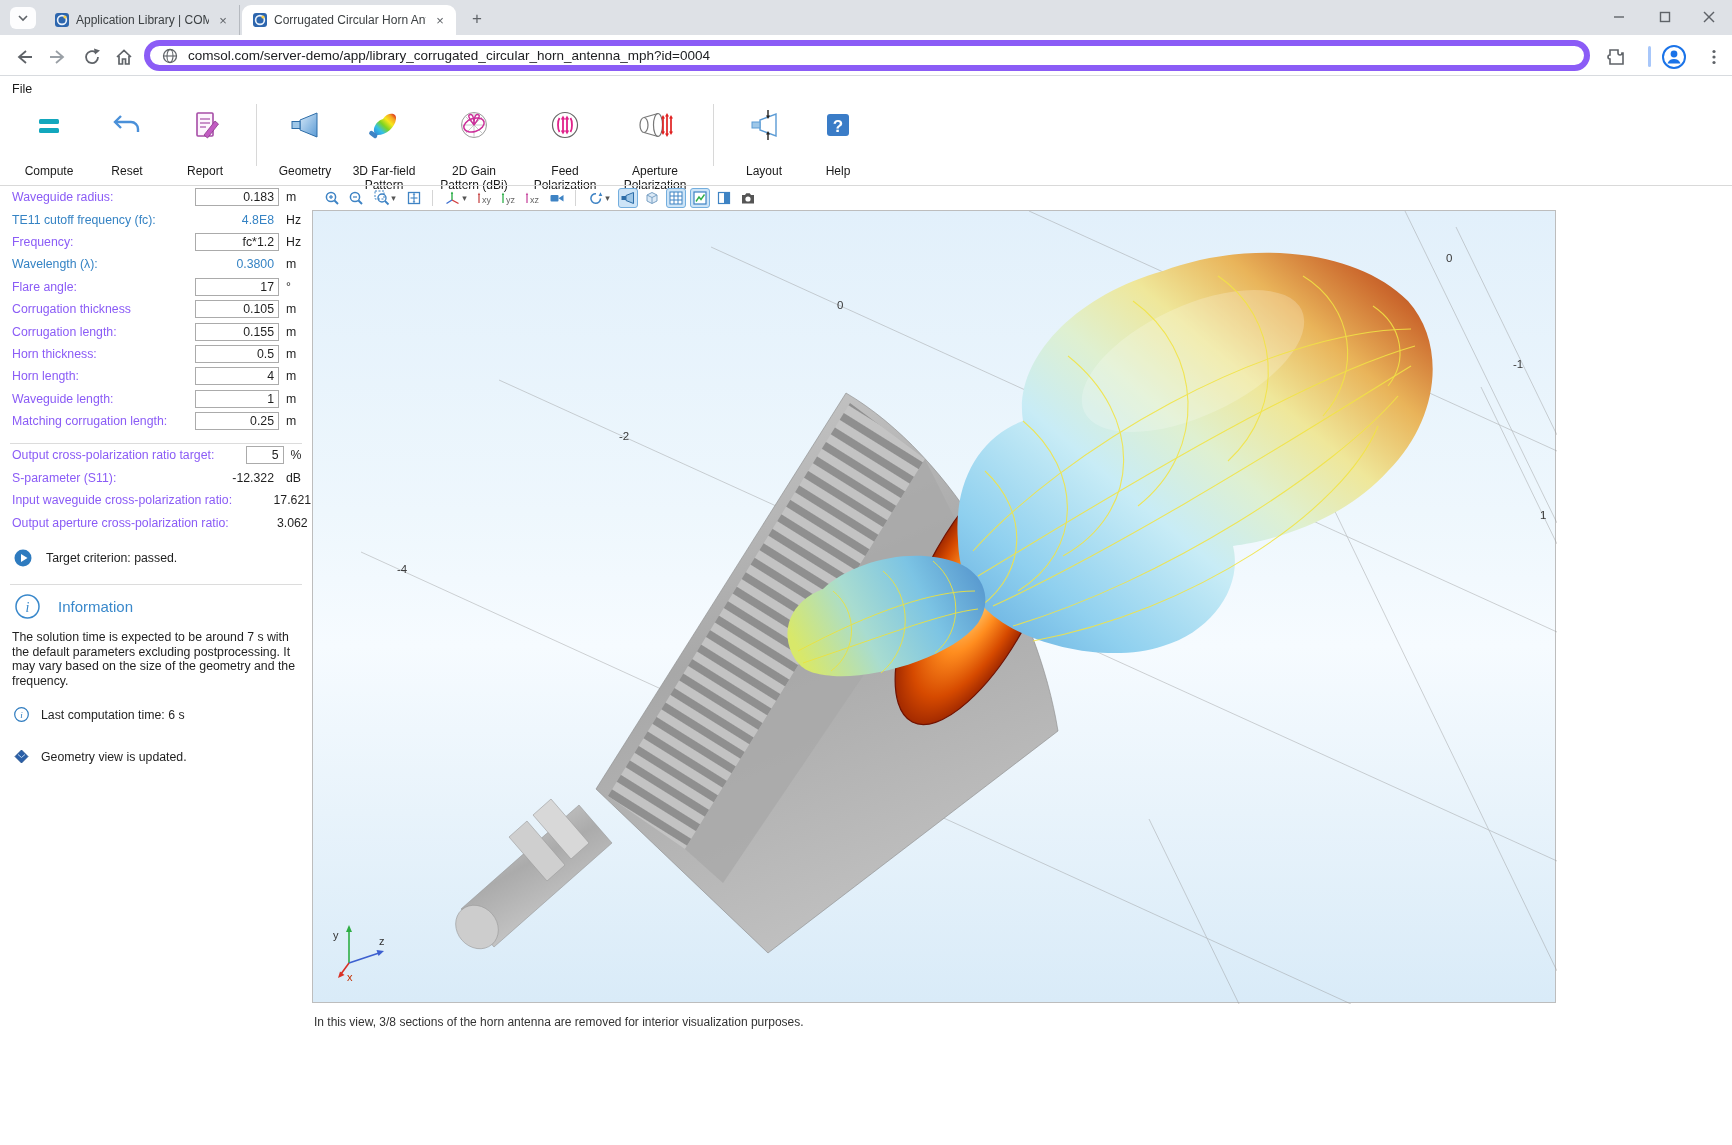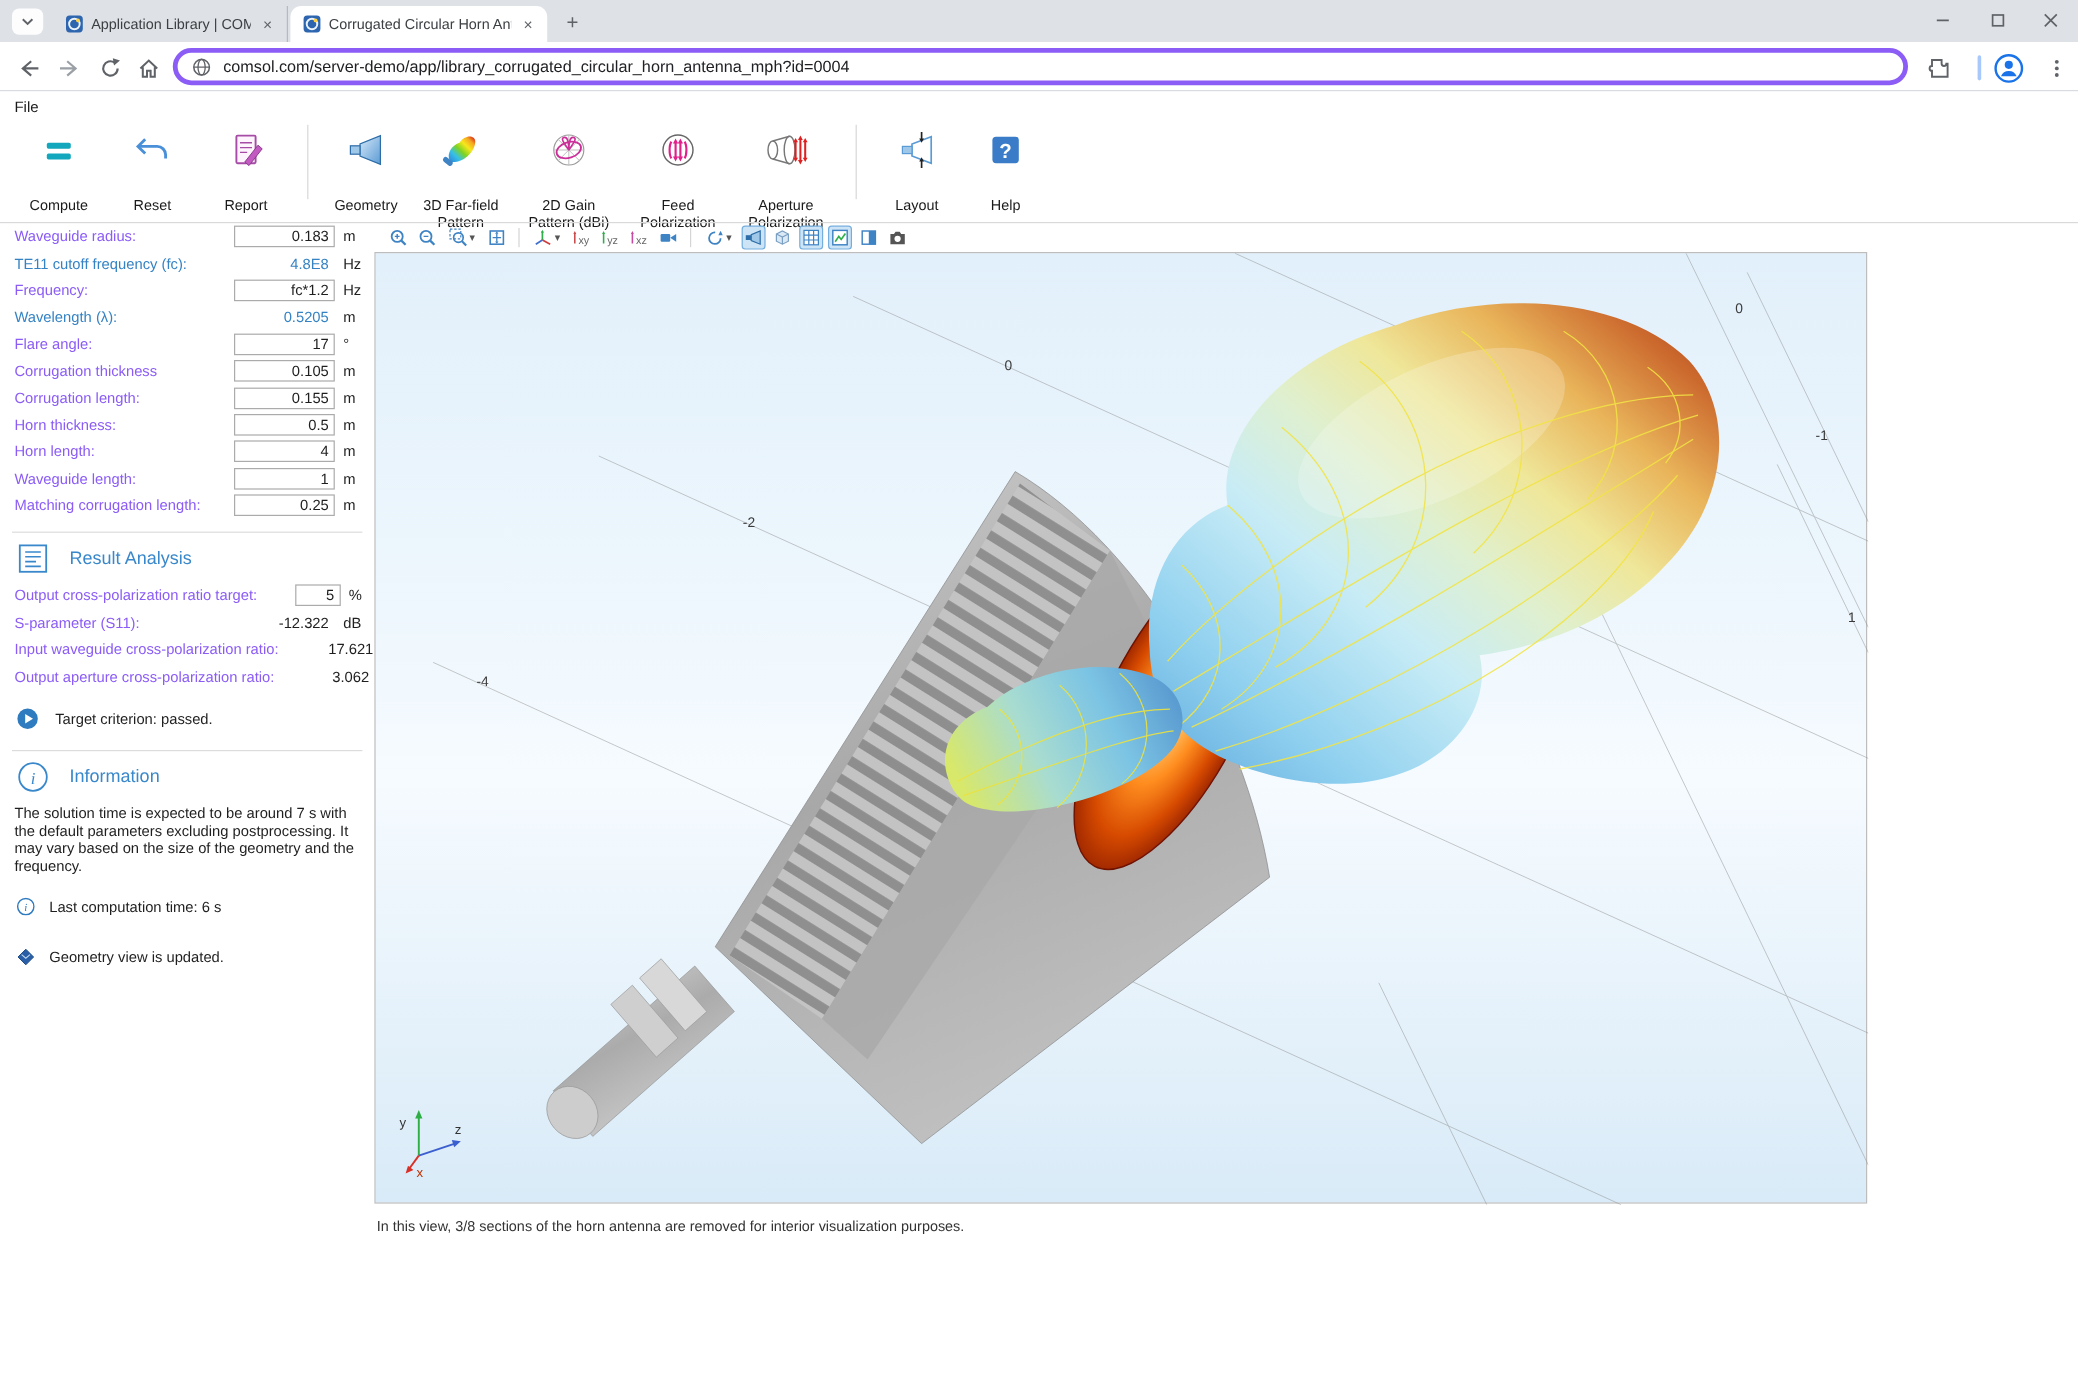--- a/index.html
+++ b/index.html
@@ -12,21 +12,21 @@
   .tab { position:absolute; top:5px; height:30px; display:flex; align-items:center; padding:0 8px 0 10px; font-size:12px; color:#3c4043; }
   .tab.t1 { left:44px; width:196px; border-right:1px solid #b6bac0; }
   .tab.t2 { left:242px; width:214px; background:#fff; border-radius:9px 9px 0 0; }
   .tab .title { flex:1; white-space:nowrap; overflow:hidden; margin:0 6px; }
   .tab .close { width:16px; height:16px; display:flex; align-items:center; justify-content:center; border-radius:50%; color:#5f6368; font-size:13px; }
   .newtab { position:absolute; left:466px; top:8px; width:22px; height:22px; display:flex; align-items:center; justify-content:center; font-size:17px; color:#5f6368; border-radius:50%; }
   .wbtn { position:absolute; top:0; width:42px; height:34px; display:flex; align-items:center; justify-content:center; color:#5f6368; }
 
   .navbar { position:absolute; left:0; top:35px; width:1732px; height:41px; background:#fff; border-bottom:1px solid #d8dbdf; }
   .nbtn { position:absolute; top:45px; width:24px; height:24px; display:flex; align-items:center; justify-content:center; }
-  .omnibox { position:absolute; left:144px; top:40px; width:1446px; height:31px; border:4px solid #8b5cf6; border-radius:16px; display:flex; align-items:center; padding-left:12px; gap:10px; background:#fff; }
+  .omnibox { position:absolute; left:144px; top:40px; width:1446px; height:31px; border:6px solid #8b5cf6; border-radius:16px; display:flex; align-items:center; padding-left:12px; gap:10px; background:#fff; }
   .omnibox .url { font-size:13.5px; color:#202124; }
 
   
   .filemenu { position:absolute; left:12px; top:82px; font-size:12.5px; color:#1a1a1a; cursor:pointer; }
   .ribbon { position:absolute; left:0; top:98px; height:86px; display:flex; align-items:flex-start; padding-left:10px; }
   .rbtn { display:flex; flex-direction:column; align-items:center; padding-top:8px; cursor:pointer; }
   .rbtn .ricon { height:38px; display:flex; align-items:center; justify-content:center; }
   .rbtn .rlabel { margin-top:20px; font-size:12px; line-height:14px; color:#1a1a1a; text-align:center; white-space:pre-line; }
   .rsep { width:1px; height:62px; background:#d8d8d8; margin:6px 12px 0 12px; }
   .appline { position:absolute; left:0; top:185px; width:1732px; border-top:1px solid #d9d9d9; }
@@ -328,21 +328,21 @@
   <div class="prow">
       <span class="plbl">Frequency:</span>
       <span class="pcell">
         <input class="pinput" value="fc*1.2" style="">
       </span>
       <span class="punit">Hz</span>
     </div>
   <div class="prow">
       <span class="plbl blue">Wavelength (λ):</span>
       <span class="pcell">
-        <span class="pval blue">0.5205</span>
+        <span class="pval blue">0.3800</span>
       </span>
       <span class="punit">m</span>
     </div>
   <div class="prow">
       <span class="plbl">Flare angle:</span>
       <span class="pcell">
         <input class="pinput" value="17" style="">
       </span>
       <span class="punit">°</span>
     </div>
@@ -384,30 +384,20 @@
   <div class="prow">
       <span class="plbl">Matching corrugation length:</span>
       <span class="pcell">
         <input class="pinput" value="0.25" style="">
       </span>
       <span class="punit">m</span>
     </div>
 
   <div class="pdivider"></div>
 
-  <div class="shead">
-    <svg width="27" height="27">
-        <rect x="2.5" y="2.5" width="22" height="22" fill="none" stroke="#3988cb" stroke-width="1.5"></rect>
-        <line x1="7" y1="8" x2="20" y2="8" stroke="#3988cb" stroke-width="1.3"></line>
-        <line x1="7" y1="12" x2="20" y2="12" stroke="#3988cb" stroke-width="1.3"></line>
-        <line x1="7" y1="16" x2="16" y2="16" stroke="#3988cb" stroke-width="1.3"></line>
-        <line x1="7" y1="20" x2="20" y2="20" stroke="#3988cb" stroke-width="1.3"></line>
-      </svg>
-    <span class="stitle">Result Analysis</span>
-  </div>
 
   <div class="prow">
       <span class="plbl">Output cross-polarization ratio target:</span>
       <span class="pcell">
         <input class="pinput narrow" value="5" style="">
       </span>
       <span class="punit">%</span>
     </div>
   <div class="prow">
       <span class="plbl">S-parameter (S11):</span>

